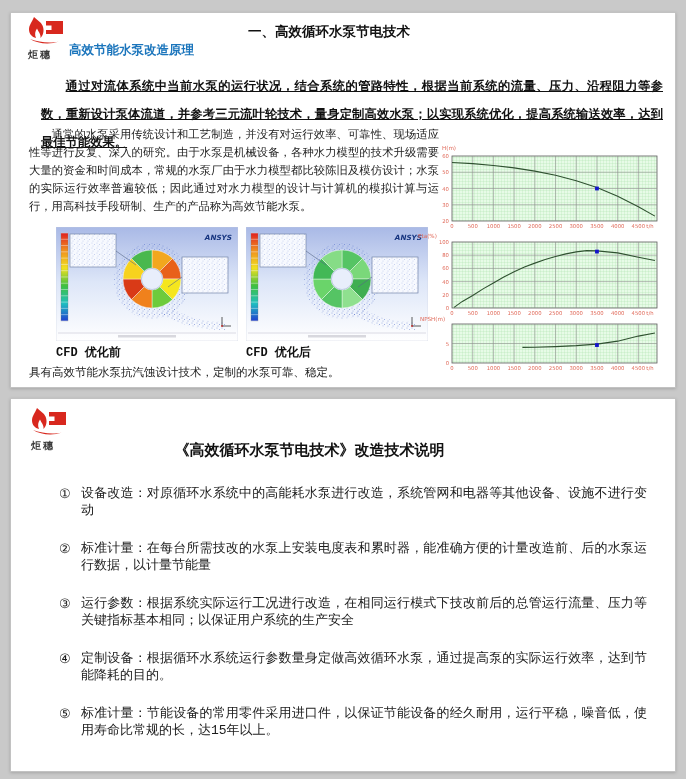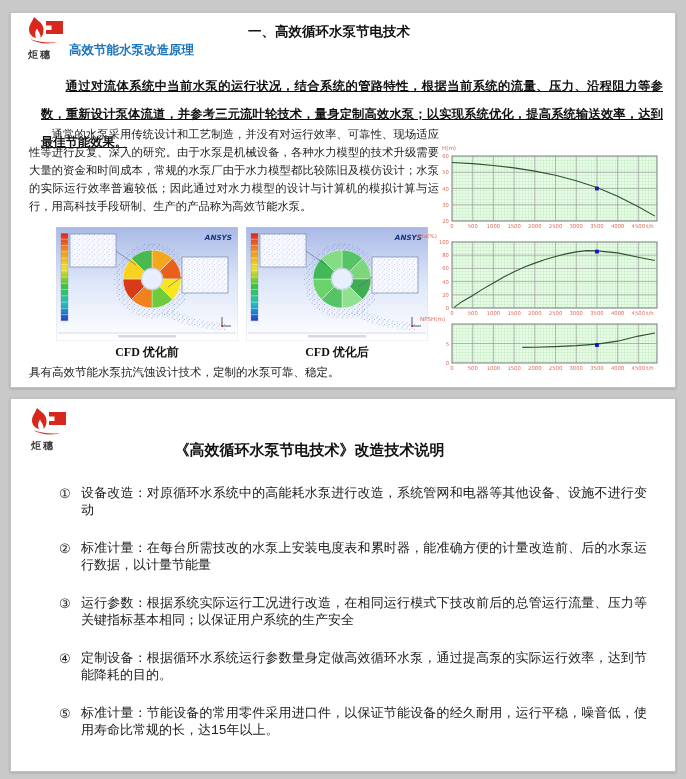--- a/index.html
+++ b/index.html
@@ -25,22 +25,22 @@
   .s1-title{position:absolute;top:10px;left:0;width:100%;box-sizing:border-box;padding-right:28px;
     text-align:center;font-weight:bold;font-size:13.5px;color:#111;}
   .s1-subtitle{position:absolute;left:58px;top:29px;font-weight:bold;font-size:12.5px;}
   .s1-para1{position:absolute;left:30px;right:12px;top:59px;font-weight:bold;font-size:12.3px;
     line-height:28px;color:#111;text-indent:2em;text-align:justify;text-decoration:underline;}
   .s1-para2{position:absolute;left:18px;top:113px;width:410px;font-family:Liberation Mono, monospace;
     font-size:11.3px;line-height:18px;color:#1c1c1c;text-indent:2em;text-align:justify;}
   .cfd-fig{position:absolute;top:214px;}
   #cfd-before{left:45px;}
   #cfd-after{left:235px;}
-  .cfd-caption{position:absolute;top:331px;width:182px;text-align:center;
-    font-family:Liberation Serif, serif;font-weight:bold;font-size:12px;color:#111;}
+  .cfd-caption{position:absolute;top:331px;width:182px;
+    font-family:Liberation Mono, monospace;font-weight:bold;font-size:12px;color:#111;}
   #cap-before{left:45px;}
   #cap-after{left:235px;}
   .s1-footnote{position:absolute;left:18px;top:352px;font-family:"Liberation Serif",serif;
     font-size:11.5px;color:#222;}
   #curves{position:absolute;left:400px;top:120px;}
 
   .s2-title{position:absolute;top:42px;left:0;width:100%;box-sizing:border-box;padding-right:67px;
     text-align:center;font-family:"Liberation Serif",serif;font-weight:bold;font-size:15px;color:#111;}
   .s2-items{position:absolute;left:48px;top:86px;width:588px;}
   .item{display:flex;margin-bottom:21px;font-family:"Liberation Serif",serif;

